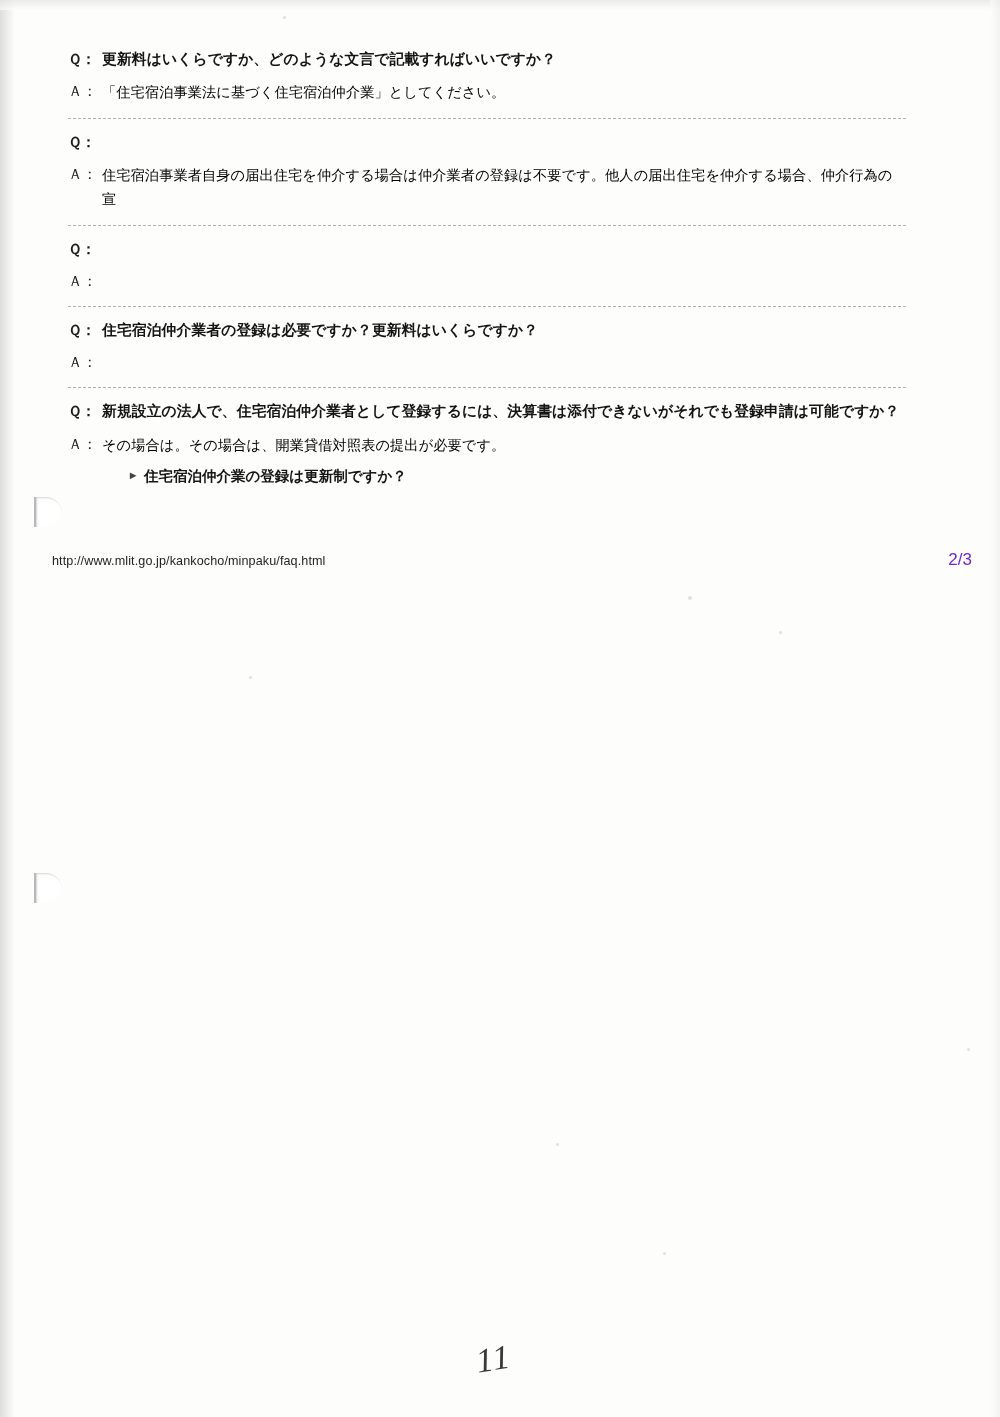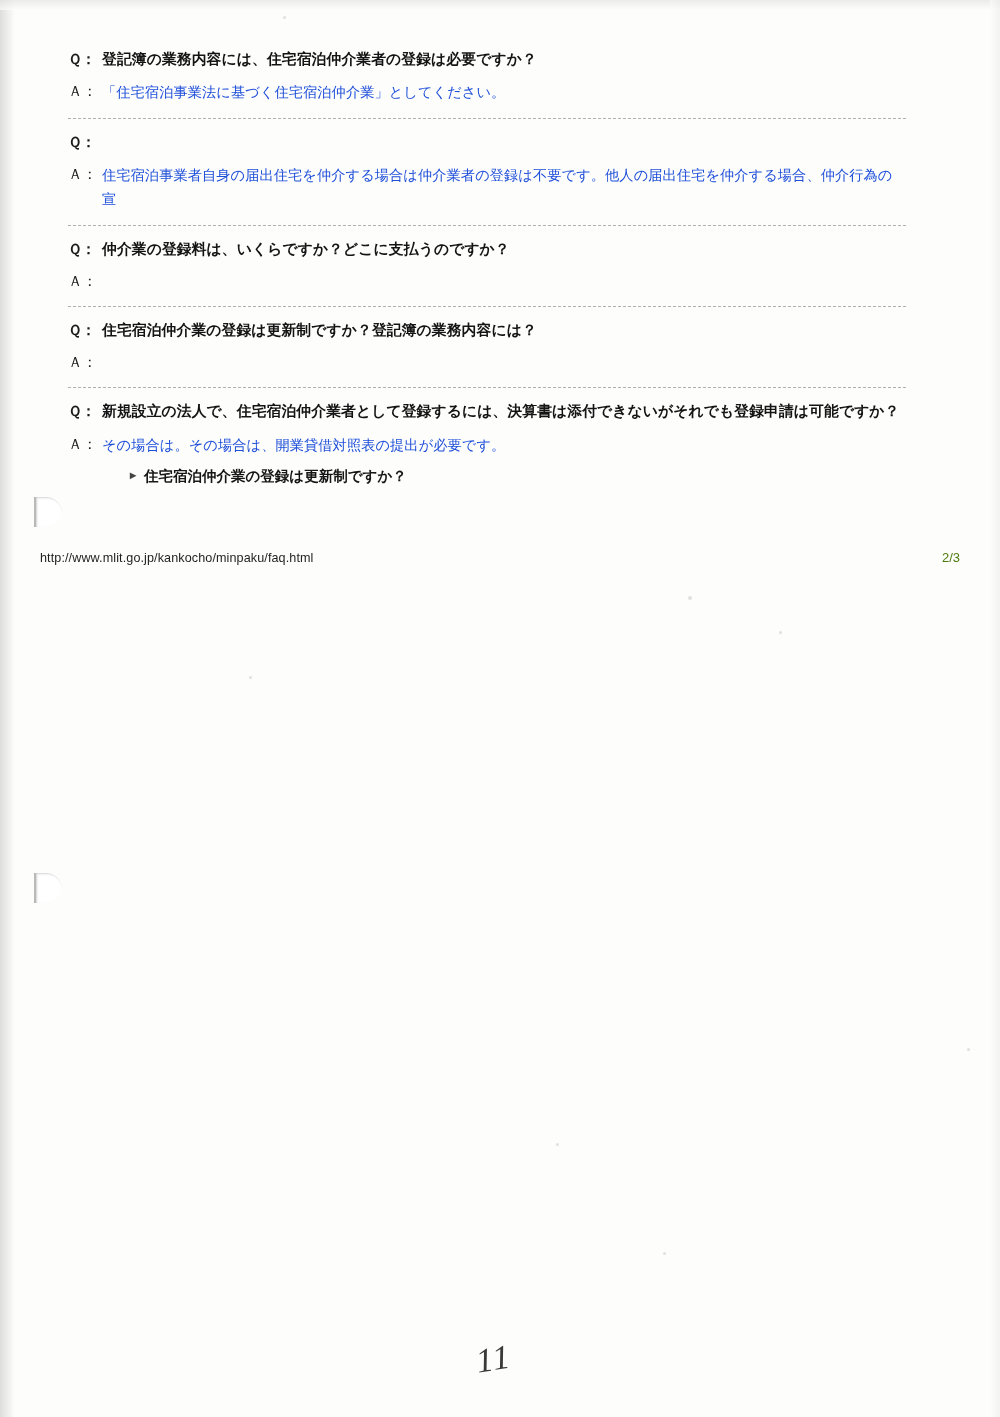--- a/index.html
+++ b/index.html
@@ -98,21 +98,21 @@
   }
   .q-text {
     font-size: 14.8px;
     font-weight: bold;
     color: #141414;
     line-height: 1.55;
     letter-spacing: .1px;
   }
   .a-text {
     font-size: 14.2px;
-    color: #1d4ed8;
+    color: #000000;
     line-height: 1.72;
     letter-spacing: .1px;
   }
   .a-text .line2 {
     display: block;
   }
 
   .sub-link {
     margin-left: 62px;
     margin-top: 10px;
@@ -125,35 +125,35 @@
   .sub-link .arrow {
     display: inline-block;
     margin-right: 8px;
     font-size: 12px;
     color: #444;
     transform: translateY(-2px);
   }
 
   .footer {
     position: absolute;
-    left: 40px;
+    left: 52px;
     top: 550px;
     width: 920px;
     display: flex;
     justify-content: space-between;
     align-items: baseline;
   }
   .footer-url {
     font-size: 12.6px;
     color: #1e1e1e;
     letter-spacing: .1px;
   }
   .footer-page {
-    font-size: 13px;
-    color: #4d7c0f;
+    font-size: 17px;
+    color: #6d28d9;
   }
 
   .handwriting {
     position: absolute;
     left: 476px;
     top: 1340px;
     font-family: "Liberation Serif", serif;
     font-size: 34px;
     color: #3a3a3a;
     letter-spacing: 2px;
@@ -188,21 +188,21 @@
 <div class="speck" style="left:967px;top:1048px;width:3px;height:3px;"></div>
 <div class="speck" style="left:663px;top:1252px;width:3px;height:3px;"></div>
 
 <div class="content">
 
   <div class="qa-list">
 
     <div class="qa-block">
       <div class="q-row">
         <span class="marker">Ｑ：</span>
-        <span class="q-text">登記簿の業務内容には、住宅宿泊仲介業者の登録は必要ですか？</span>
+        <span class="q-text">更新料はいくらですか、どのような文言で記載すればいいですか？</span>
       </div>
       <div class="a-row">
         <span class="marker">Ａ：</span>
         <span class="a-text">「住宅宿泊事業法に基づく住宅宿泊仲介業」としてください。</span>
       </div>
     </div>
     <div class="qa-sep"></div>
 
     <div class="qa-block">
       <div class="q-row">
@@ -213,32 +213,31 @@
         <span class="a-text">
           <span>住宅宿泊事業者自身の届出住宅を仲介する場合は仲介業者の登録は不要です。他人の届出住宅を仲介する場合、仲介行為の宣</span>
         </span>
       </div>
     </div>
     <div class="qa-sep"></div>
 
     <div class="qa-block">
       <div class="q-row">
         <span class="marker">Ｑ：</span>
-        <span class="q-text">仲介業の登録料は、いくらですか？どこに支払うのですか？</span>
-      </div>
-      <div class="a-row">
-        <span class="marker">Ａ：</span>
-      </div>
-    </div>
-    <div class="qa-sep"></div>
-
-    <div class="qa-block">
-      <div class="q-row">
-        <span class="marker">Ｑ：</span>
-        <span class="q-text">住宅宿泊仲介業の登録は更新制ですか？登記簿の業務内容には？</span>
+      </div>
+      <div class="a-row">
+        <span class="marker">Ａ：</span>
+      </div>
+    </div>
+    <div class="qa-sep"></div>
+
+    <div class="qa-block">
+      <div class="q-row">
+        <span class="marker">Ｑ：</span>
+        <span class="q-text">住宅宿泊仲介業者の登録は必要ですか？更新料はいくらですか？</span>
       </div>
       <div class="a-row">
         <span class="marker">Ａ：</span>
       </div>
     </div>
     <div class="qa-sep"></div>
 
     <div class="qa-block">
       <div class="q-row">
         <span class="marker">Ｑ：</span>

